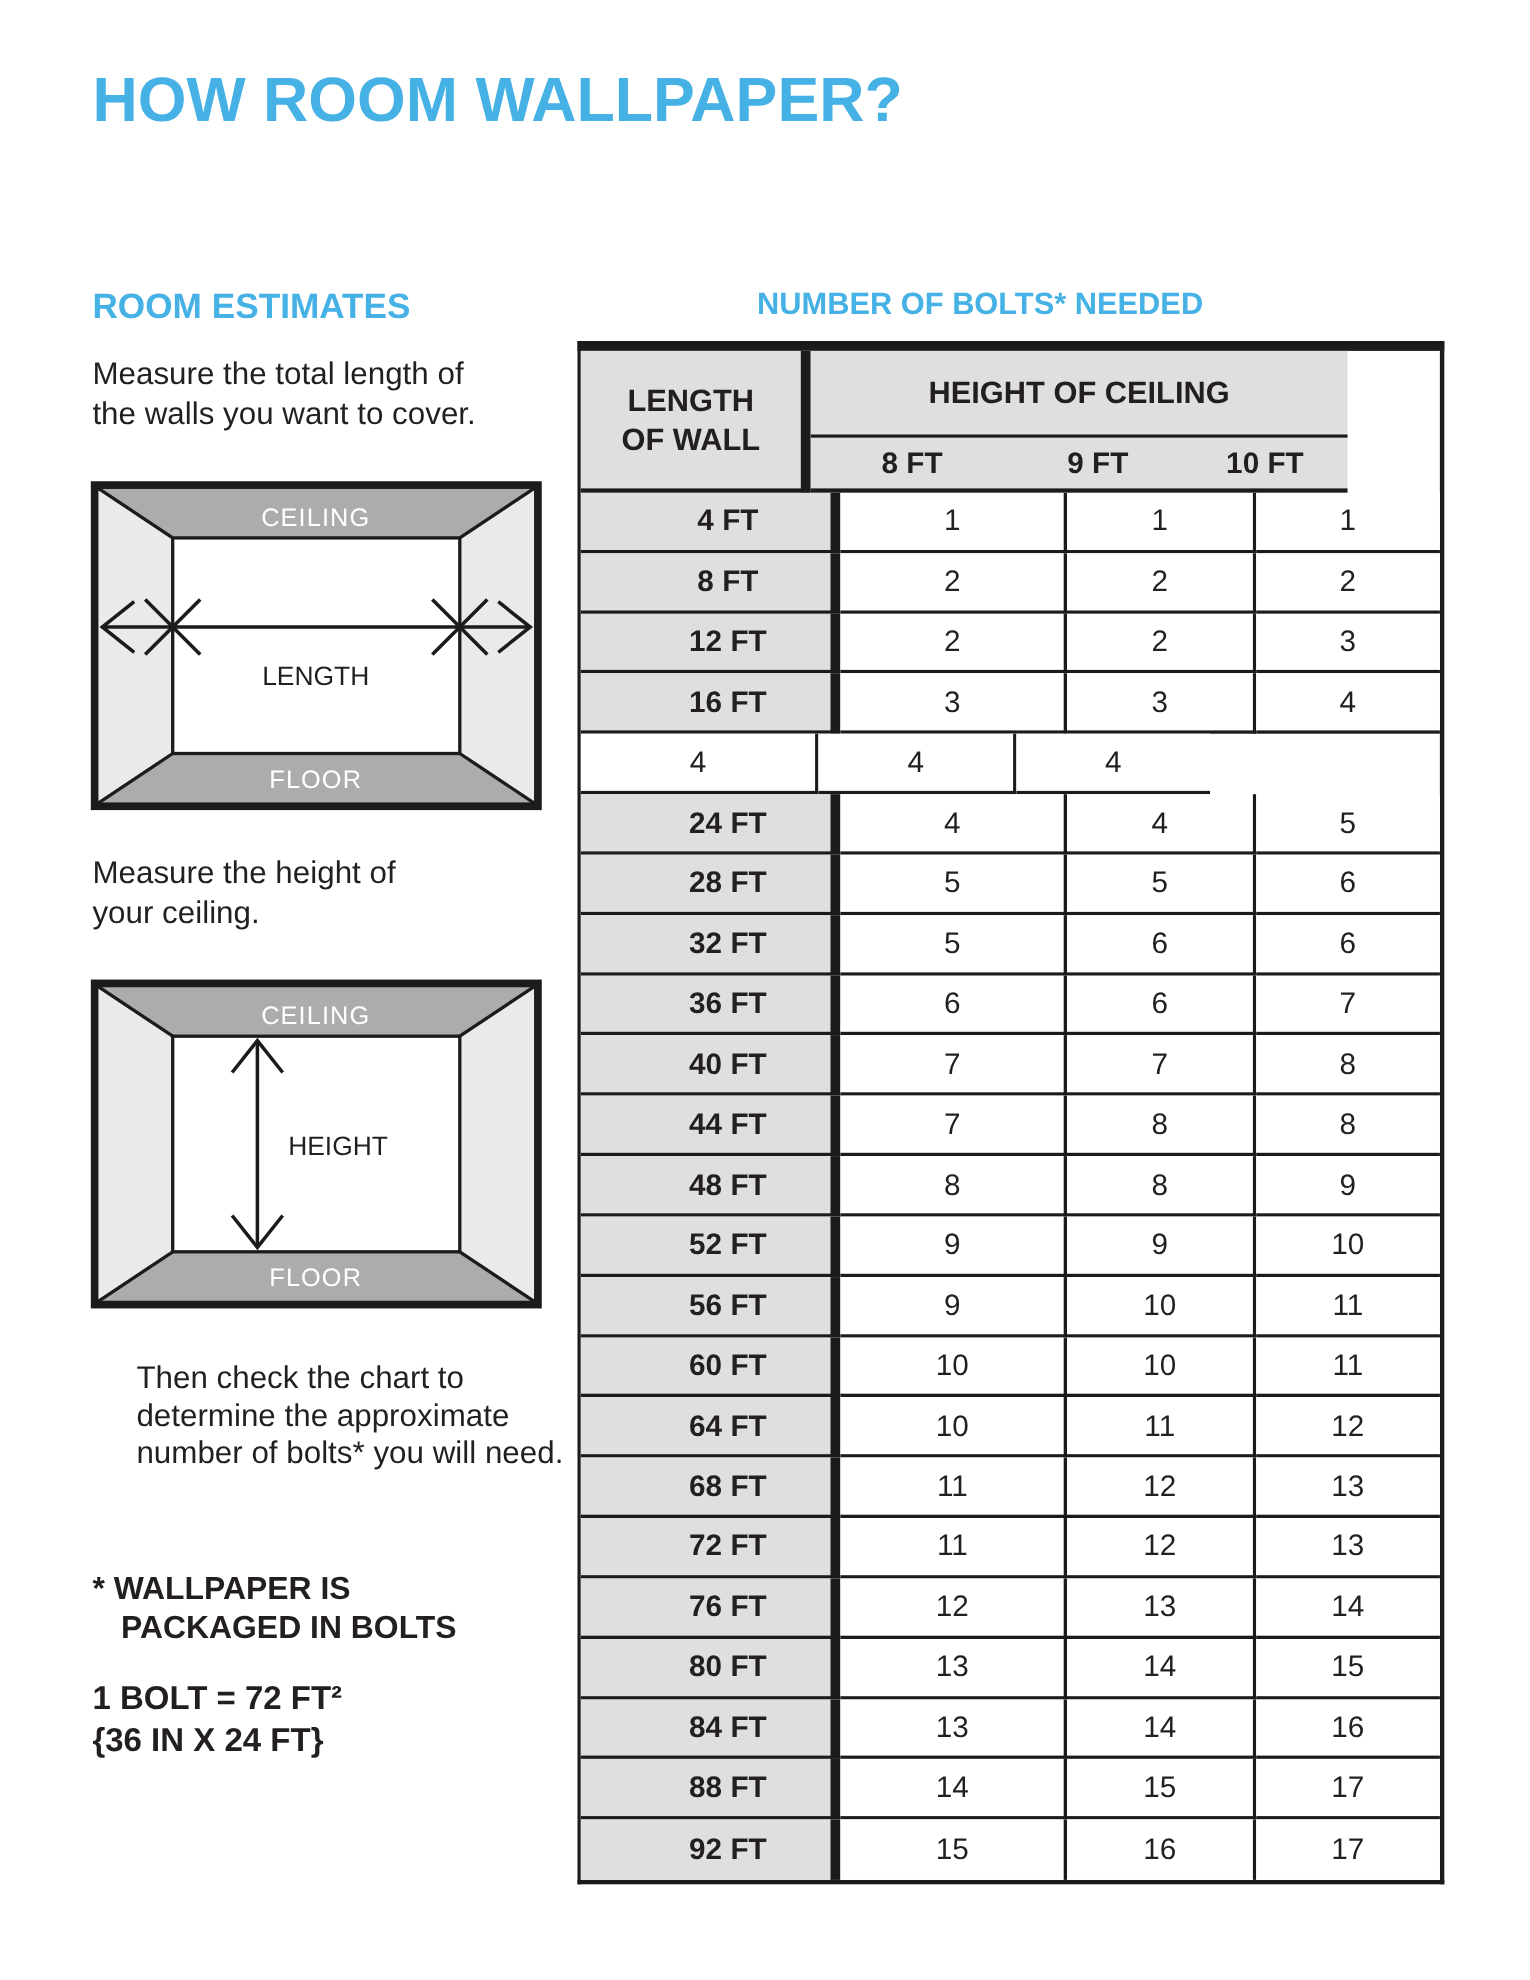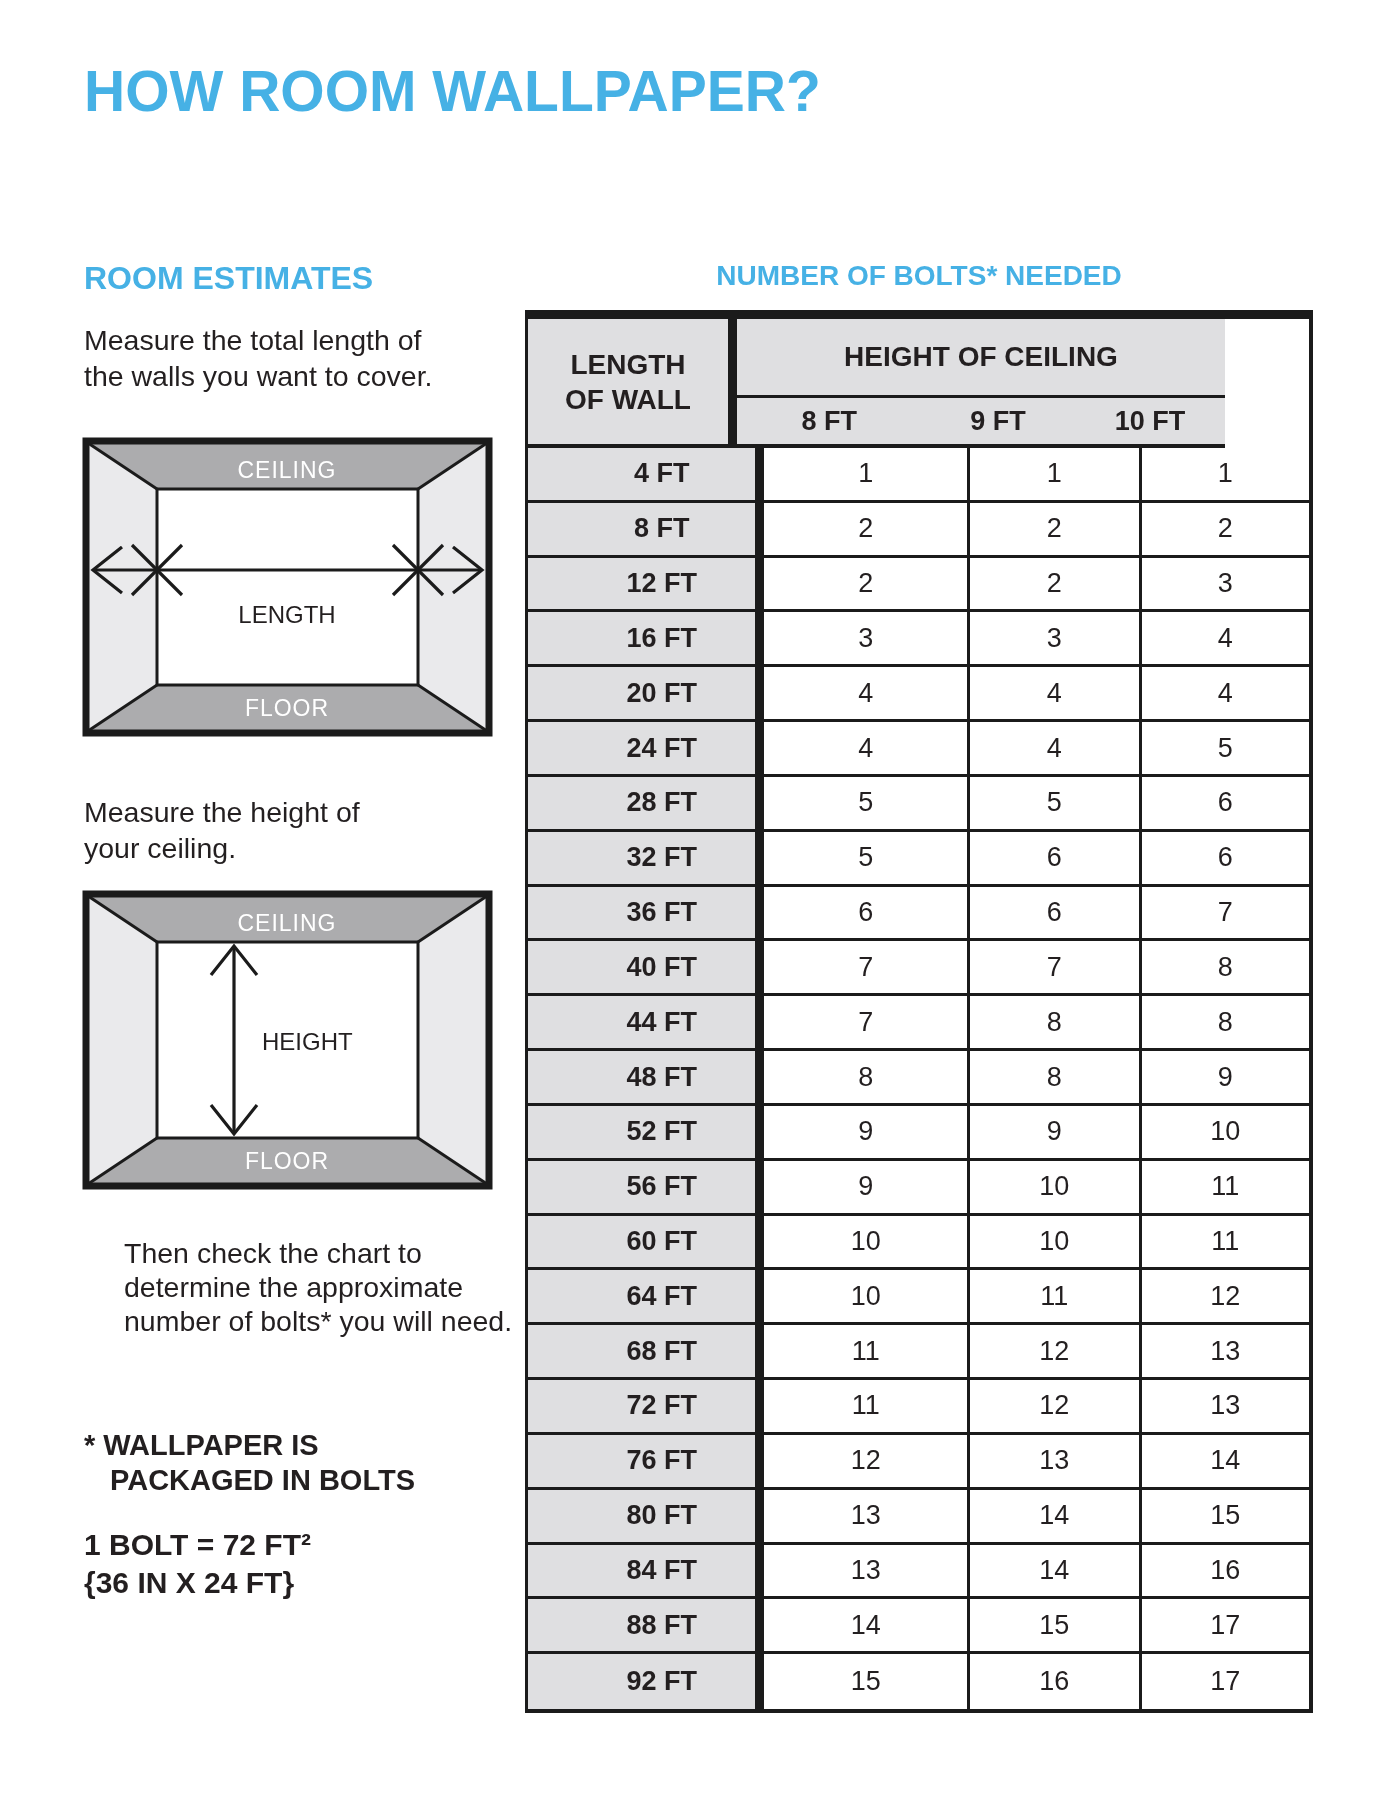--- a/index.html
+++ b/index.html
@@ -18,21 +18,21 @@
   }
   .abs{position:absolute;}
   .pre{white-space:pre-line;}
   
   .page-title{left:84px;top:58px;font-size:57px;font-weight:700;color:var(--accent);letter-spacing:0;}
   .sec-title{font-size:32px;font-weight:700;color:var(--accent);}
   .body-text{font-size:28.5px;line-height:36px;}
   .note-text{font-size:29px;font-weight:700;line-height:35px;text-indent:-26px;padding-left:26px;}
   .bolt-text{font-size:30px;font-weight:700;line-height:38px;}
   
-  .tbl-title{left:525px;top:260px;width:788px;text-align:center;font-size:28px;font-weight:700;color:var(--accent);}
+  .tbl-title{left:497px;top:260px;width:788px;text-align:center;font-size:28px;font-weight:700;color:var(--accent);}
   .btable{left:525px;top:310px;width:788px;border-left:3px solid var(--line);border-right:4px solid var(--line);border-bottom:4px solid var(--line);}
   .topbar{height:9px;background:var(--line);margin:0 -4px 0 -3px;}
   .thead{display:flex;height:129px;}
   .h-left{width:209px;background:var(--cellgray);border-right:9px solid var(--line);border-bottom:4px solid var(--line);
           display:flex;align-items:center;justify-content:center;text-align:center;
           font-size:28px;font-weight:700;line-height:35px;}
   .h-right{width:488px;display:flex;flex-direction:column;}
   .h-group{height:79px;background:var(--cellgray);border-bottom:3px solid var(--line);
            display:flex;align-items:center;justify-content:center;font-size:28px;font-weight:700;}
   .h-sub{height:50px;background:var(--cellgray);border-bottom:4px solid var(--line);display:flex;}
@@ -78,21 +78,21 @@
     <path d="M371,110 L400,133 L371,156"></path>
     <line x1="50" y1="108" x2="100" y2="158"></line>
       <line x1="50" y1="158" x2="100" y2="108"></line>
     <line x1="311" y1="108" x2="361" y2="158"></line>
       <line x1="311" y1="158" x2="361" y2="108"></line>
   </g>
   <text x="205" y="186" text-anchor="middle" font-size="24" fill="#231F20">LENGTH</text>
   <rect x="4" y="4" width="403" height="292" fill="none" stroke="#1B1B1B" stroke-width="7"></rect>
 </svg>
 
-<p class="abs body-text pre" style="left:84px;top:776px;margin-top:18px;">Measure the height of
+<p class="abs body-text pre" style="left:84px;top:776px;">Measure the height of
 your ceiling.</p>
 
 <svg class="abs" style="left:82px;top:890px;" width="411" height="300" viewBox="0 0 411 300">
   <rect x="4" y="4" width="403" height="292" fill="#ffffff"></rect>
   <polygon points="6,6 405,6 336,52 75,52" fill="#ACACAE"></polygon>
   <polygon points="6,294 405,294 336,248 75,248" fill="#ACACAE"></polygon>
   <polygon points="6,6 75,52 75,248 6,294" fill="#EAEAEC"></polygon>
   <polygon points="405,6 336,52 336,248 405,294" fill="#EAEAEC"></polygon>
   <rect x="75" y="52" width="261" height="196" fill="#ffffff" stroke="#1B1B1B" stroke-width="3"></rect>
   <g stroke="#1B1B1B" stroke-width="3">
@@ -157,21 +157,20 @@
         <div class="cell c2">2</div>
         <div class="cell c3">3</div>
       </div>
       <div class="trow">
         <div class="cell c0">16 FT</div>
         <div class="cell c1">3</div>
         <div class="cell c2">3</div>
         <div class="cell c3">4</div>
       </div>
       <div class="trow">
-        <div class="cell c0">20 FT</div>
         <div class="cell c1">4</div>
         <div class="cell c2">4</div>
         <div class="cell c3">4</div>
       </div>
       <div class="trow">
         <div class="cell c0">24 FT</div>
         <div class="cell c1">4</div>
         <div class="cell c2">4</div>
         <div class="cell c3">5</div>
       </div>

